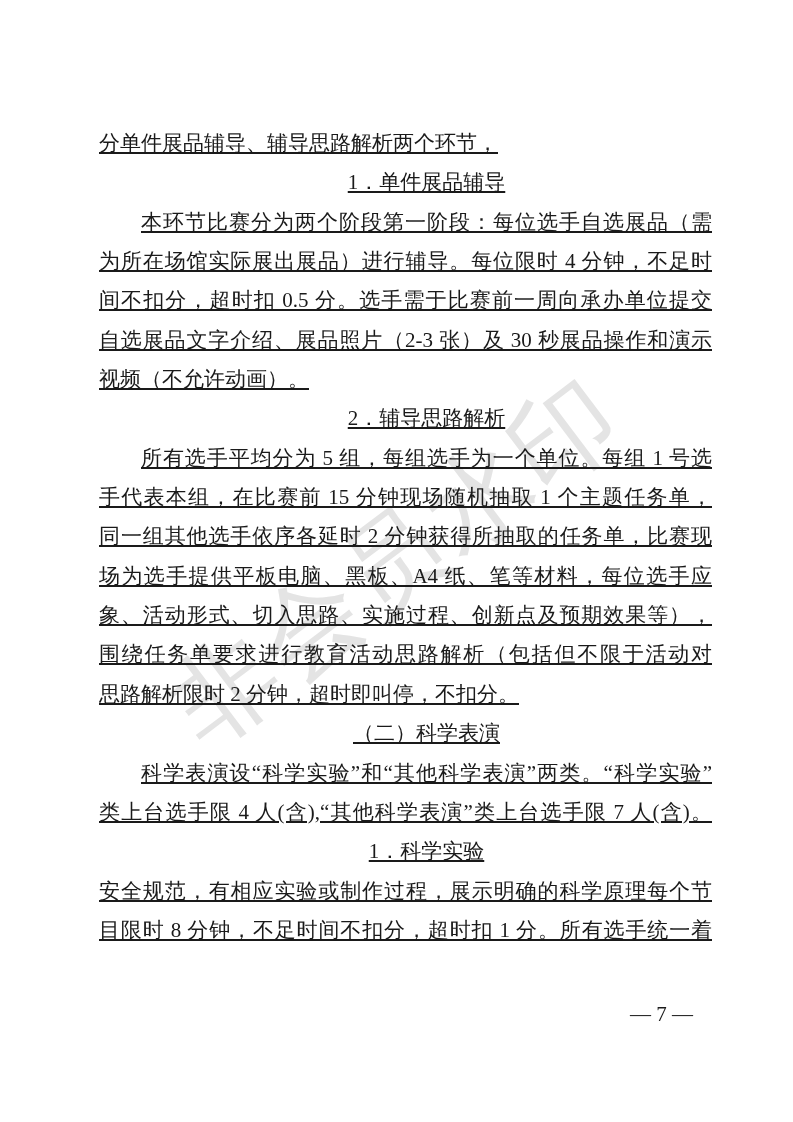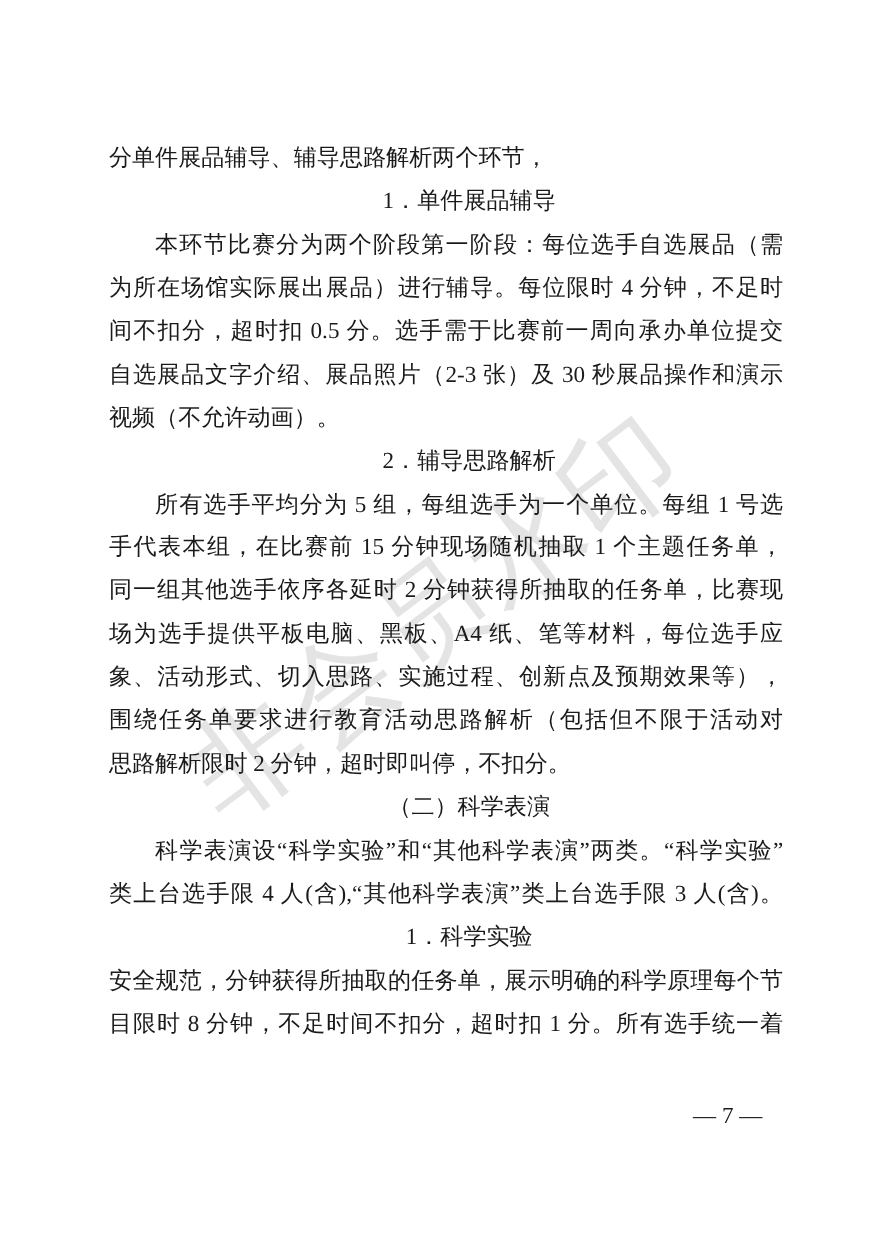--- a/index.html
+++ b/index.html
@@ -37,20 +37,21 @@
     left: 99px;
     top: 124px;
     width: 613px;
     font-size: 21px;
   }
   .line {
     height: 39.35px;
     line-height: 39.35px;
     overflow: hidden;
     text-align: left;
+    text-decoration: underline;
   }
   .line.indent {
     text-indent: 2em;
     text-align: center;
   }
   .line.justify {
     text-align: justify;
     text-align-last: justify;
   }
   .page-number {
@@ -80,20 +81,20 @@
       <div class="line indent">2．辅导思路解析</div>
       <div class="line indent justify">所有选手平均分为 5 组，每组选手为一个单位。每组 1 号选</div>
       <div class="line justify">手代表本组，在比赛前 15 分钟现场随机抽取 1 个主题任务单，</div>
       <div class="line justify">同一组其他选手依序各延时 2 分钟获得所抽取的任务单，比赛现</div>
       <div class="line justify">场为选手提供平板电脑、黑板、A4 纸、笔等材料，每位选手应</div>
       <div class="line justify">象、活动形式、切入思路、实施过程、创新点及预期效果等），</div>
       <div class="line justify">围绕任务单要求进行教育活动思路解析（包括但不限于活动对</div>
       <div class="line">思路解析限时 2 分钟，超时即叫停，不扣分。</div>
       <div class="line indent">（二）科学表演</div>
       <div class="line indent justify">科学表演设“科学实验”和“其他科学表演”两类。“科学实验”</div>
-      <div class="line justify">类上台选手限 4 人(含),“其他科学表演”类上台选手限 3 人(含)。</div>
+      <div class="line justify">类上台选手限 4 人(含),“其他科学表演”类上台选手限 7 人(含)。</div>
       <div class="line indent">1．科学实验</div>
-      <div class="line justify">安全规范，分钟获得所抽取的任务单，展示明确的科学原理每个节</div>
+      <div class="line justify">安全规范，有相应实验或制作过程，展示明确的科学原理每个节</div>
       <div class="line justify">目限时 8 分钟，不足时间不扣分，超时扣 1 分。所有选手统一着</div>
     </main>
 
   <div class="page-number">— 7 —</div>
 </div>
 
 </body></html>

